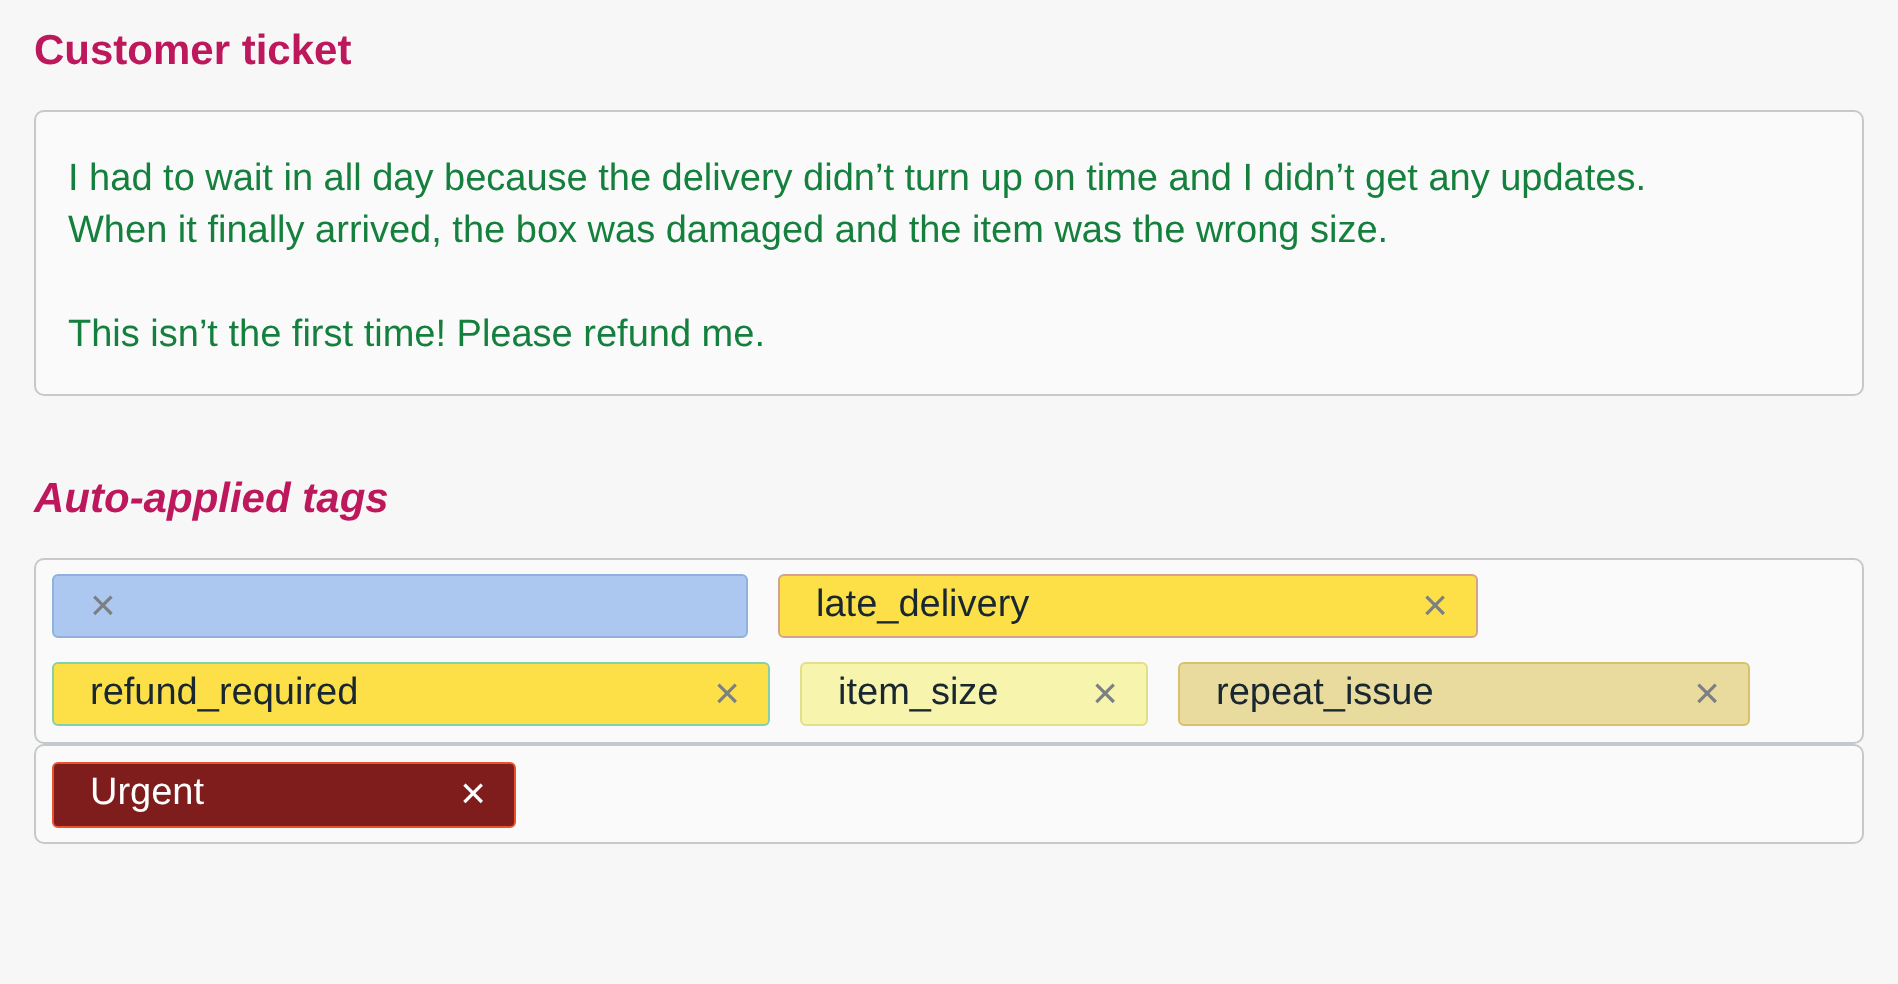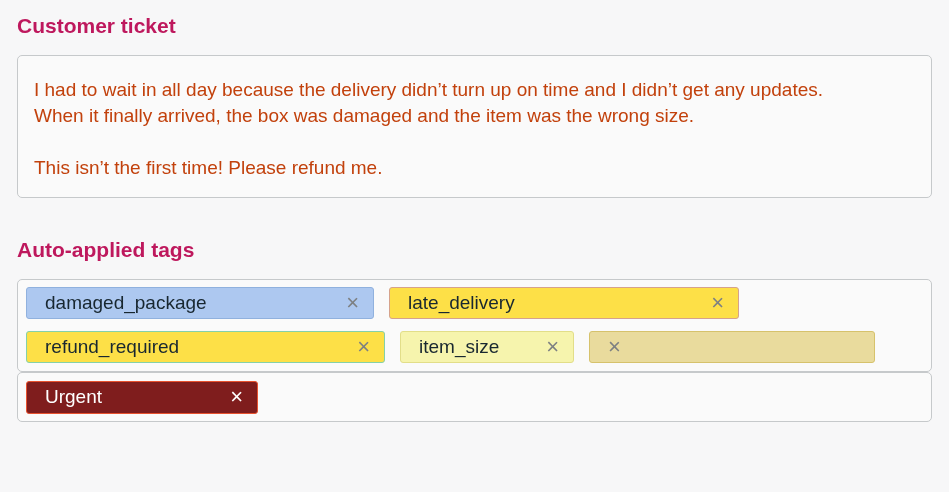--- a/index.html
+++ b/index.html
@@ -12,37 +12,37 @@
   }
   .wrap { padding: 12px 17px 0 17px; }
 
   .section-title {
     font-size: 21px;
     line-height: 28px;
     font-weight: 700;
     color: #be185d;
   }
   .t1 { margin: 0 0 15px 0; }
-  .t2 { margin: 38px 0 15px 0; }
+  .t2 { margin: 38px 0 15px 0; font-style: italic; }
   .t3 { margin: 20px 0 15px 0; }
 
   .panel {
     width: 915px;
     border: 1px solid #c6c9cb;
     border-radius: 5px;
     background: #fafafa;
   }
   .ticket-panel {
     height: 143px;
     padding: 21px 16px 16px 16px;
   }
   .ticket-text {
     font-size: 19px;
     line-height: 26px;
-    color: #c2410c;
+    color: #15803d;
     white-space: pre-line;
   }
 
   .tags-panel {
     height: 93px;
     padding: 7px 8px;
     display: flex;
     flex-wrap: wrap;
     align-content: flex-start;
     gap: 12px 15px;
@@ -93,36 +93,36 @@
     <div class="ticket-text">I had to wait in all day because the delivery didn’t turn up on time and I didn’t get any updates.
 When it finally arrived, the box was damaged and the item was the wrong size.
 
 This isn’t the first time! Please refund me.</div>
   </div>
 
   <div class="section-title t2">Auto-applied tags</div>
 
   <div class="panel tags-panel">
     <div class="tag w-dp" style="background: rgb(173, 200, 240); border-color: rgb(144, 177, 222); color: rgb(24, 39, 48);">
-      <span class="tag-label">damaged_package</span>
       <span class="tag-x">×</span>
     </div>
     <div class="tag w-ld" style="background: #fde047; border-color: rgb(213, 162, 140); color: rgb(24, 39, 48);">
       <span class="tag-label">late_delivery</span>
       <span class="tag-x">×</span>
     </div>
     <div class="tag w-rr" style="background: #fde047; border-color: rgb(132, 209, 168); color: rgb(24, 39, 48);">
       <span class="tag-label">refund_required</span>
       <span class="tag-x">×</span>
     </div>
     <div class="tag w-is" style="background: rgb(246, 244, 173); border-color: rgb(226, 222, 137); color: rgb(24, 39, 48);">
       <span class="tag-label">item_size</span>
       <span class="tag-x">×</span>
     </div>
     <div class="tag w-ri" style="background: rgb(233, 219, 157); border-color: rgb(214, 194, 108); color: rgb(24, 39, 48);">
+      <span class="tag-label">repeat_issue</span>
       <span class="tag-x">×</span>
     </div>
   </div>
 
 
   <div class="panel priority-panel">
     <div class="tag w-ug" style="background: #7f1d1d; border-color: rgb(232, 82, 47); color: rgb(255, 255, 255);">
       <span class="tag-label">Urgent</span>
       <span class="tag-x">×</span>
     </div>

